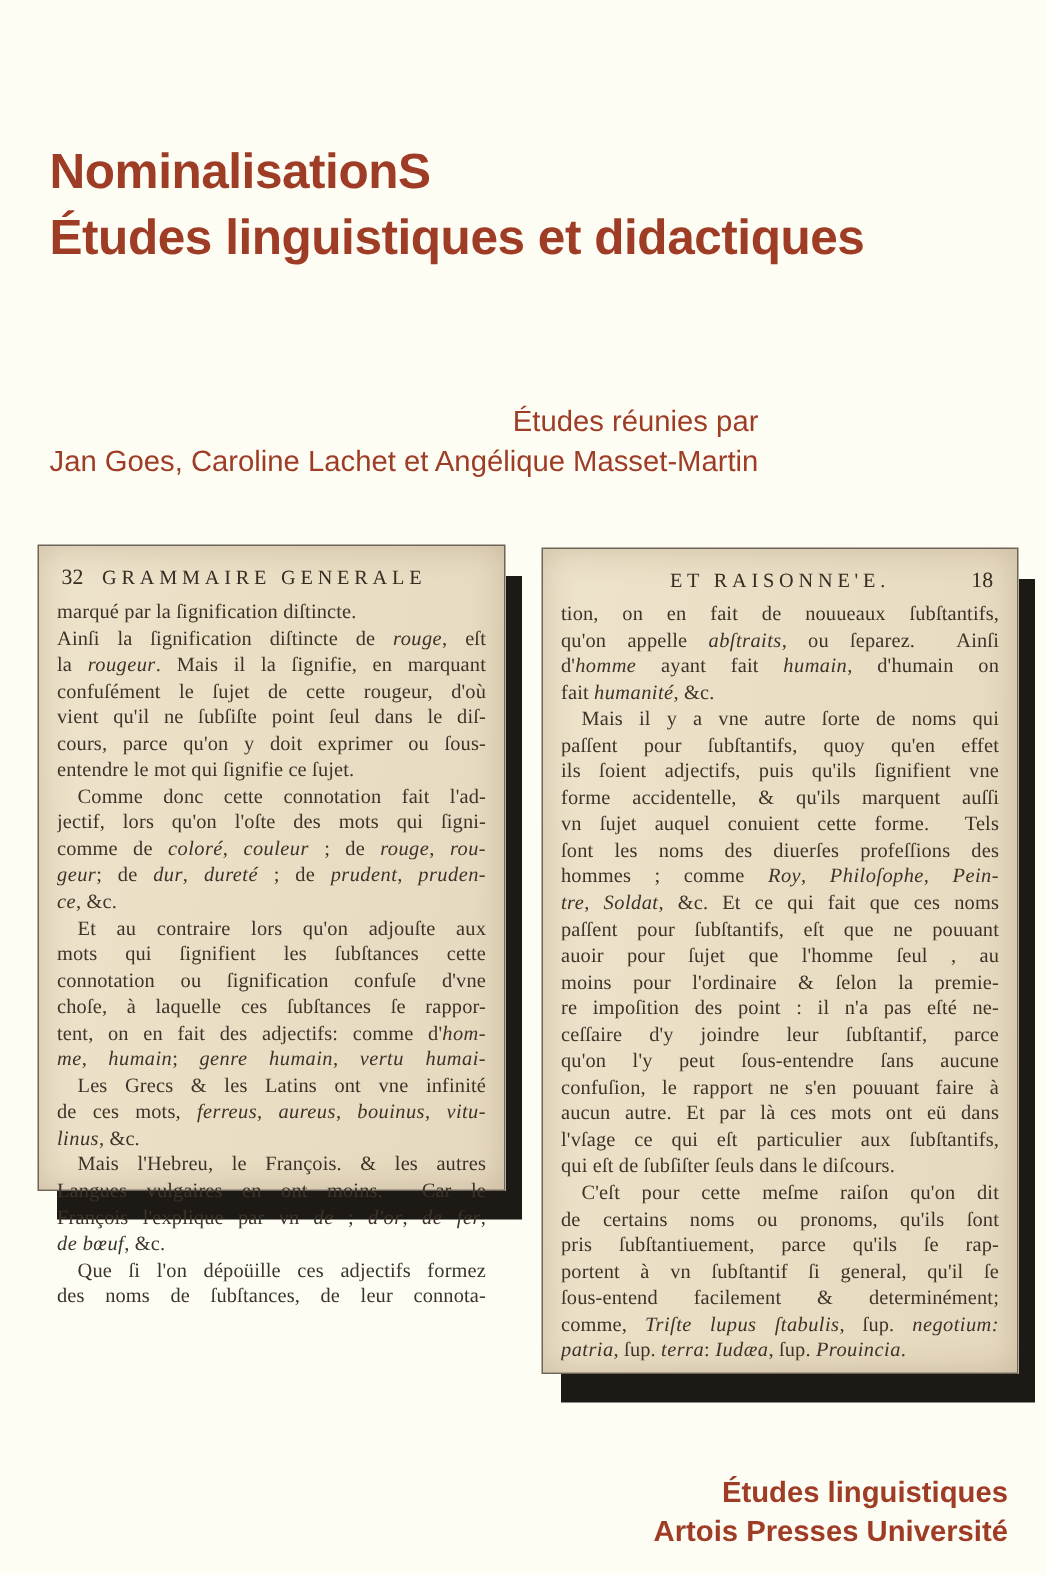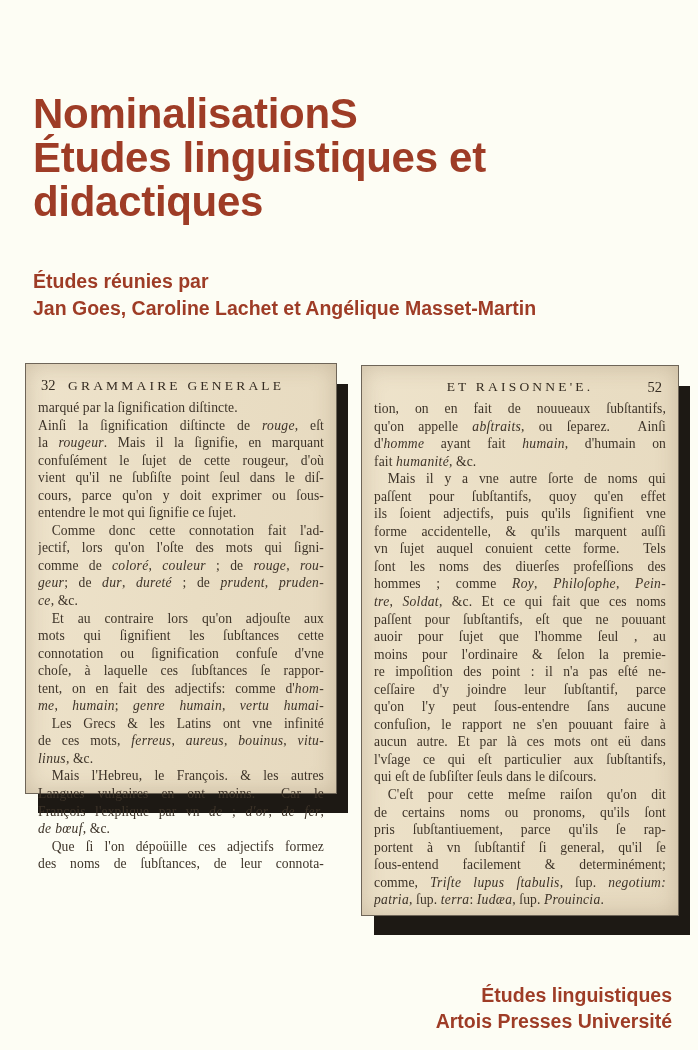--- a/index.html
+++ b/index.html
@@ -8,26 +8,26 @@
     background: #fdfdf4;
     overflow: hidden;
     position: relative;
     font-family: "Liberation Sans", "DejaVu Sans", sans-serif;
   }
   .cover { position: absolute; inset: 0; }
 
   
   .title-block {
     position: absolute; left: 33px; top: 92px;
-    font-weight: bold; font-size: 42px; line-height: 44px;
+    font-weight: bold; font-size: 33px; line-height: 44px;
     letter-spacing: -0.3px;
   }
   .editors-block {
     position: absolute; left: 33px; top: 268px;
-    font-weight: bold; font-size: 19.5px; line-height: 27px;
+    font-weight: normal; font-size: 19.5px; line-height: 27px; text-align: right;
   }
   .imprint-block {
     position: absolute; right: 26px; top: 970px;
     font-weight: bold; font-size: 19.5px; line-height: 26px;
     text-align: right;
   }
 
   
   .page {
     position: absolute;
@@ -109,21 +109,21 @@
         <div class="line"><span>François l'explique par vn </span><i>de</i><span> ; </span><i>d'or</i><span>, </span><i>de fer</i><span>,</span></div>
         <div class="line end"><i>de bœuf</i><span>, &amp;c.</span></div>
         <div class="line"><span> Que ſi l'on dépoüille ces adjectifs formez</span></div>
         <div class="line"><span>des noms de ſubſtances, de leur connota-</span></div>
       </div>
   </div>
 
   <div class="page page-right">
     <div class="page-header header-right">
       <span class="ptitle">ET RAISONNE'E.</span>
-      <span class="pnum">52</span>
+      <span class="pnum">18</span>
     </div>
     <div class="page-body">
         <div class="line"><span>tion, on en fait de nouueaux ſubſtantifs,</span></div>
         <div class="line"><span>qu'on appelle </span><i>abſtraits</i><span>, ou ſeparez.  Ainſi</span></div>
         <div class="line"><span>d'</span><i>homme</i><span> ayant fait </span><i>humain</i><span>, d'humain on</span></div>
         <div class="line end"><span>fait </span><i>humanité</i><span>, &amp;c.</span></div>
         <div class="line"><span> Mais il y a vne autre ſorte de noms qui</span></div>
         <div class="line"><span>paſſent pour ſubſtantifs, quoy qu'en effet</span></div>
         <div class="line"><span>ils ſoient adjectifs, puis qu'ils ſignifient vne</span></div>
         <div class="line"><span>forme accidentelle, &amp; qu'ils marquent auſſi</span></div>

